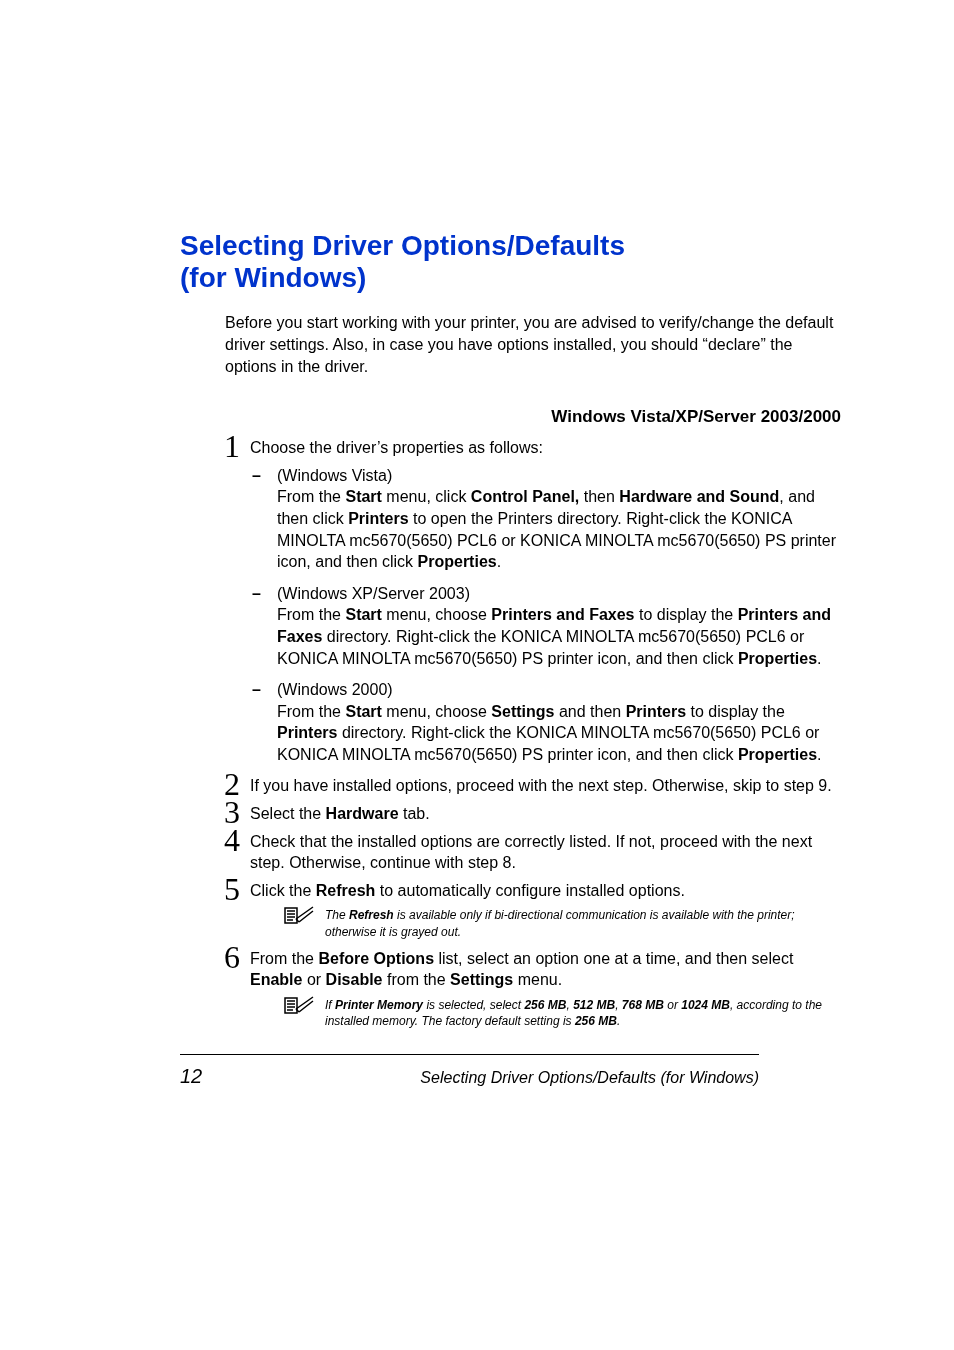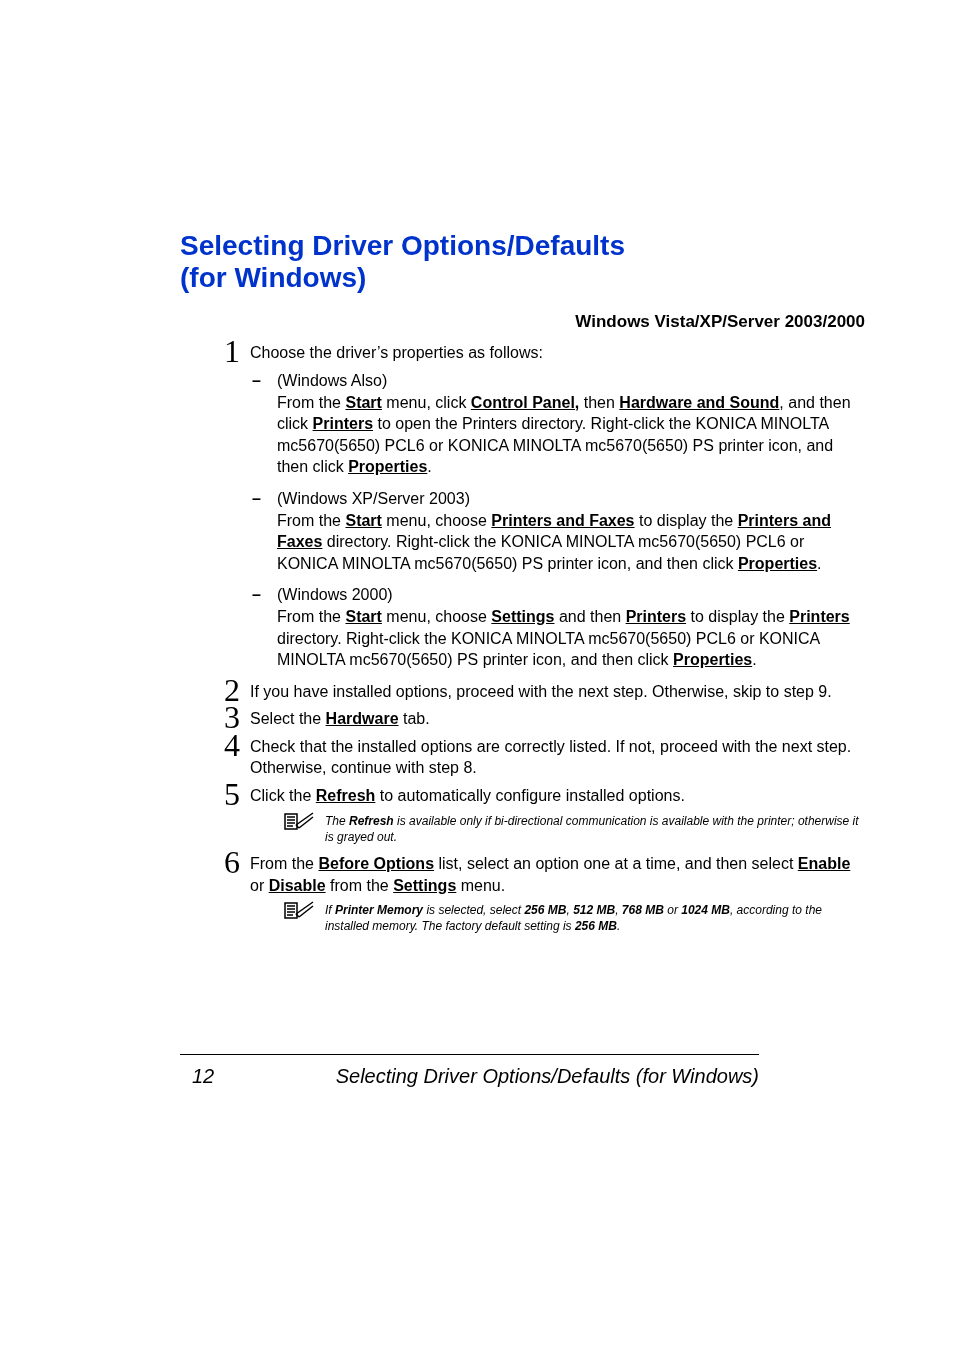--- a/index.html
+++ b/index.html
@@ -11,21 +11,21 @@
     font-family: Arial, Helvetica, sans-serif;
     color: #000;
   }
   .page {
     position: relative;
     width: 954px;
     height: 1350px;
     box-sizing: border-box;
     padding-top: 230px;
     padding-left: 180px;
-    padding-right: 89px;
+    padding-right: 113px;
   }
   .heading {
     color: #0033cc;
     font-weight: bold;
     font-size: 28px;
     line-height: 1.15;
     margin: 0 0 18px 0;
   }
   .intro {
     font-size: 16px;
@@ -83,76 +83,76 @@
     margin-top: 6px;
     margin-bottom: 8px;
   }
   .note .icon {
     position: absolute;
     left: 0;
     top: -2px;
     width: 32px;
     height: 22px;
   }
-  .b { font-weight: bold; text-decoration: underline; }
+  .b { font-weight: bold; }
   .ib { font-weight: bold; font-style: italic; }
 
   .footer-area {
     position: absolute;
     left: 180px;
     right: 195px;
     bottom: 262px;
   }
   .footer-line {
     border-top: 1px solid #000;
     height: 0;
     width: 100%;
   }
   .footer-row {
     display: flex;
     justify-content: space-between;
     align-items: baseline;
     margin-top: 10px;
     font-style: italic;
     font-family: Arial, Helvetica, sans-serif;
-    margin-left: 12px;
   }
   .page-num {
     font-size: 20px;
     font-weight: normal;
   }
   .footer-title {
-    font-size: 20px;
+    font-size: 16px;
     font-weight: normal;
   }
   .note-svg path { stroke: #000; stroke-width: 1.5; fill: none; }
 </style>
 </head>
 <body>
 
 <div class="page">
 
   <h1 class="heading">
     <span>Selecting Driver Options/Defaults</span><br>
     <span>(for Windows)</span>
   </h1>
 
+  <p class="intro">Before you start working with your printer, you are advised to verify/change the default driver settings. Also, in case you have options installed, you should “declare” the options in the driver.</p>
 
   <div class="subheading">Windows Vista/XP/Server 2003/2000</div>
 
   <div class="step">
     <span class="num">1</span>
     <span>Choose the driver’s properties as follows:</span>
   </div>
 
   <div class="sublist">
 
     <div class="sub-item">
       <span class="dash">–</span>
-      <span>(Windows Also)</span><br>
+      <span>(Windows Vista)</span><br>
       <span>From the </span><span class="b">Start</span><span> menu, click </span><span class="b">Control Panel,</span><span> then </span><span class="b">Hardware and Sound</span><span>, and then click </span><span class="b">Printers</span><span> to open the Printers directory. Right-click the KONICA MINOLTA mc5670(5650) PCL6 or KONICA MINOLTA mc5670(5650) PS printer icon, and then click </span><span class="b">Properties</span><span>.</span>
     </div>
 
     <div class="sub-item">
       <span class="dash">–</span>
       <span>(Windows XP/Server 2003)</span><br>
       <span>From the </span><span class="b">Start</span><span> menu, choose </span><span class="b">Printers and Faxes</span><span> to display the </span><span class="b">Printers and Faxes</span><span> directory. Right-click the KONICA MINOLTA mc5670(5650) PCL6 or KONICA MINOLTA mc5670(5650) PS printer icon, and then click </span><span class="b">Properties</span><span>.</span>
     </div>
 
     <div class="sub-item">

